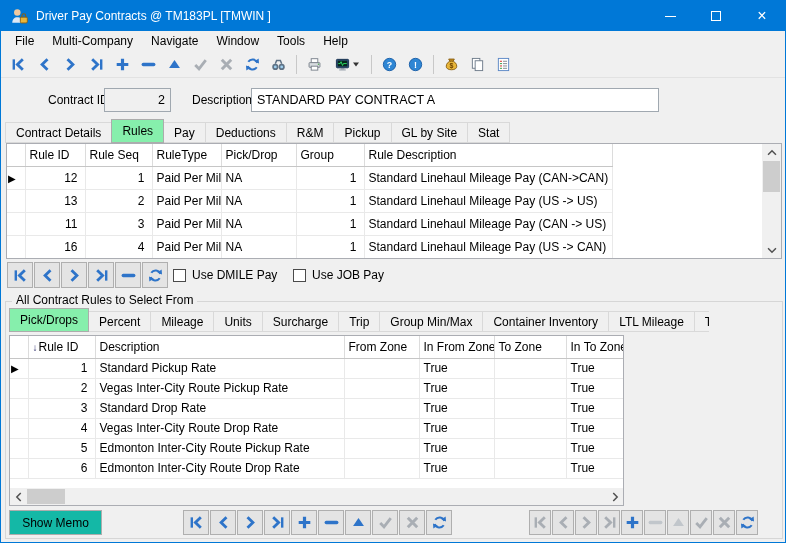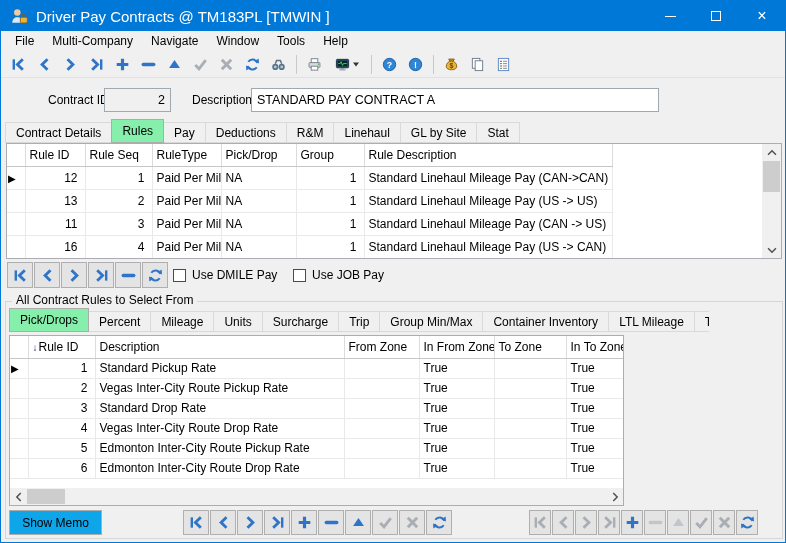--- a/index.html
+++ b/index.html
@@ -3,21 +3,21 @@
 <meta charset="utf-8">
 <style>
   *{margin:0;padding:0;box-sizing:border-box}
   html,body{background:#888}
   body{width:786px;height:543px;font-family:"Liberation Sans",sans-serif}
   .window{position:relative;width:786px;height:543px;background:#F0F0F0;border:1px solid #0078D7;overflow:hidden;font-size:12px;color:#000}
 
   
   .titlebar{position:absolute;left:0;top:0;right:0;height:30px;background:#0078D7;display:flex;align-items:center;color:#fff}
   .appicon{margin-left:9px;width:18px;height:18px;flex:0 0 auto}
-  .wtitle{margin-left:8px;font-size:15px;white-space:nowrap}
+  .wtitle{margin-left:8px;font-size:12px;white-space:nowrap}
   .wcontrols{margin-left:auto;display:flex;height:100%}
   .wbtn{width:46px;height:100%;display:flex;align-items:center;justify-content:center;cursor:default}
   .minglyph{width:11px;height:1px;background:#fff;display:block}
   .maxglyph{width:10px;height:10px;border:1px solid #fff;display:block}
   .closeglyph{font-size:16px;line-height:1}
   .closeglyph::before{content:"\00D7"}
 
   
   .menubar{position:absolute;top:30px;left:0;right:0;height:20px;display:flex;align-items:center;padding-left:5px;background:#F0F0F0}
   .menuitem{padding:2px 9px;white-space:nowrap}
@@ -85,21 +85,21 @@
   .glegend{position:absolute;left:6px;top:-9px;background:#F0F0F0;padding:0 4px;white-space:nowrap}
   .tabs2{position:absolute;left:3px;top:5px;height:25px;width:700px;overflow:hidden;display:flex;align-items:flex-end}
   .grid2{left:3px;top:33px;width:615px;height:171px}
   .grid2 table{width:613px}
   .grid2 td{height:20px}
   .sorticon{font-size:10px;color:#2A2A6A;margin-right:1px}
   .rgrid{left:623px;top:33px;width:151px;height:171px}
   .rgrid table{width:149px}
   .rgrid td{height:20px}
 
-  .showmemo{position:absolute;left:3px;top:208px;width:93px;height:25px;background:#0ea5e9;border:1px solid #ADADAD;font:12px "Liberation Sans",sans-serif;display:flex;align-items:center;justify-content:center}
+  .showmemo{position:absolute;left:3px;top:208px;width:93px;height:25px;background:#14b8a6;border:1px solid #ADADAD;font:12px "Liberation Sans",sans-serif;display:flex;align-items:center;justify-content:center}
   .nav-bl{left:177px;top:208px}
   .nav-bl .gbtn{width:26px;height:25px}
   .nav-br{left:523px;top:208px}
   .nav-br .gbtn{width:22px;height:25px}
 </style>
 </head>
 <body>
 
 <svg width="0" height="0" style="position:absolute">
 <defs>
@@ -314,21 +314,21 @@
   <span class="flabel lbl-desc">Description</span>
   <input class="inp desc" value="STANDARD PAY CONTRACT A" style="">
 
   <div class="tabs tabs1">
 
   <div class="tab">Contract Details</div>
       <div class="tab active">Rules</div>
       <div class="tab">Pay</div>
       <div class="tab">Deductions</div>
       <div class="tab">R&amp;M</div>
-      <div class="tab">Linehaul</div>
+      <div class="tab">Pickup</div>
       <div class="tab">GL by Site</div>
       <div class="tab">Stat</div>
     </div>
 
   <div class="gridbox grid1">
     <table>
       <colgroup>
           <col style="width:18px">
           <col style="width:60px">
           <col style="width:67px">

